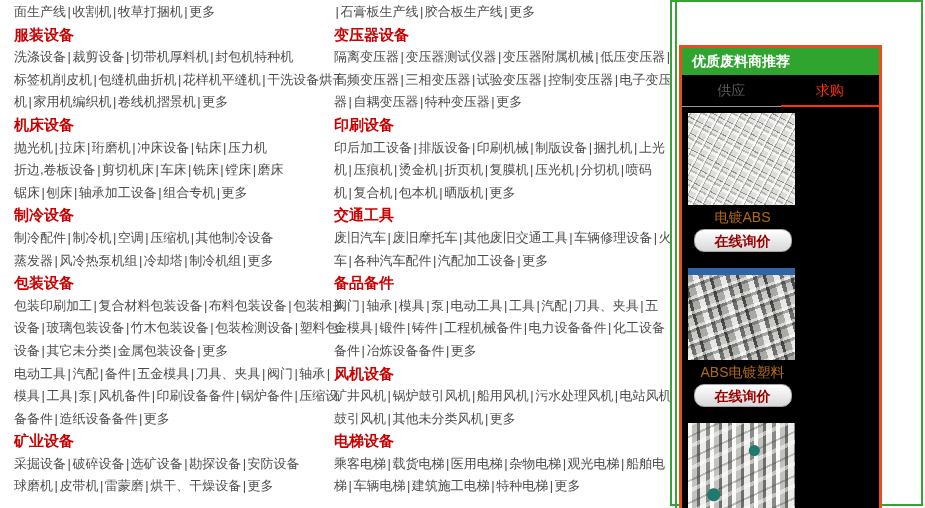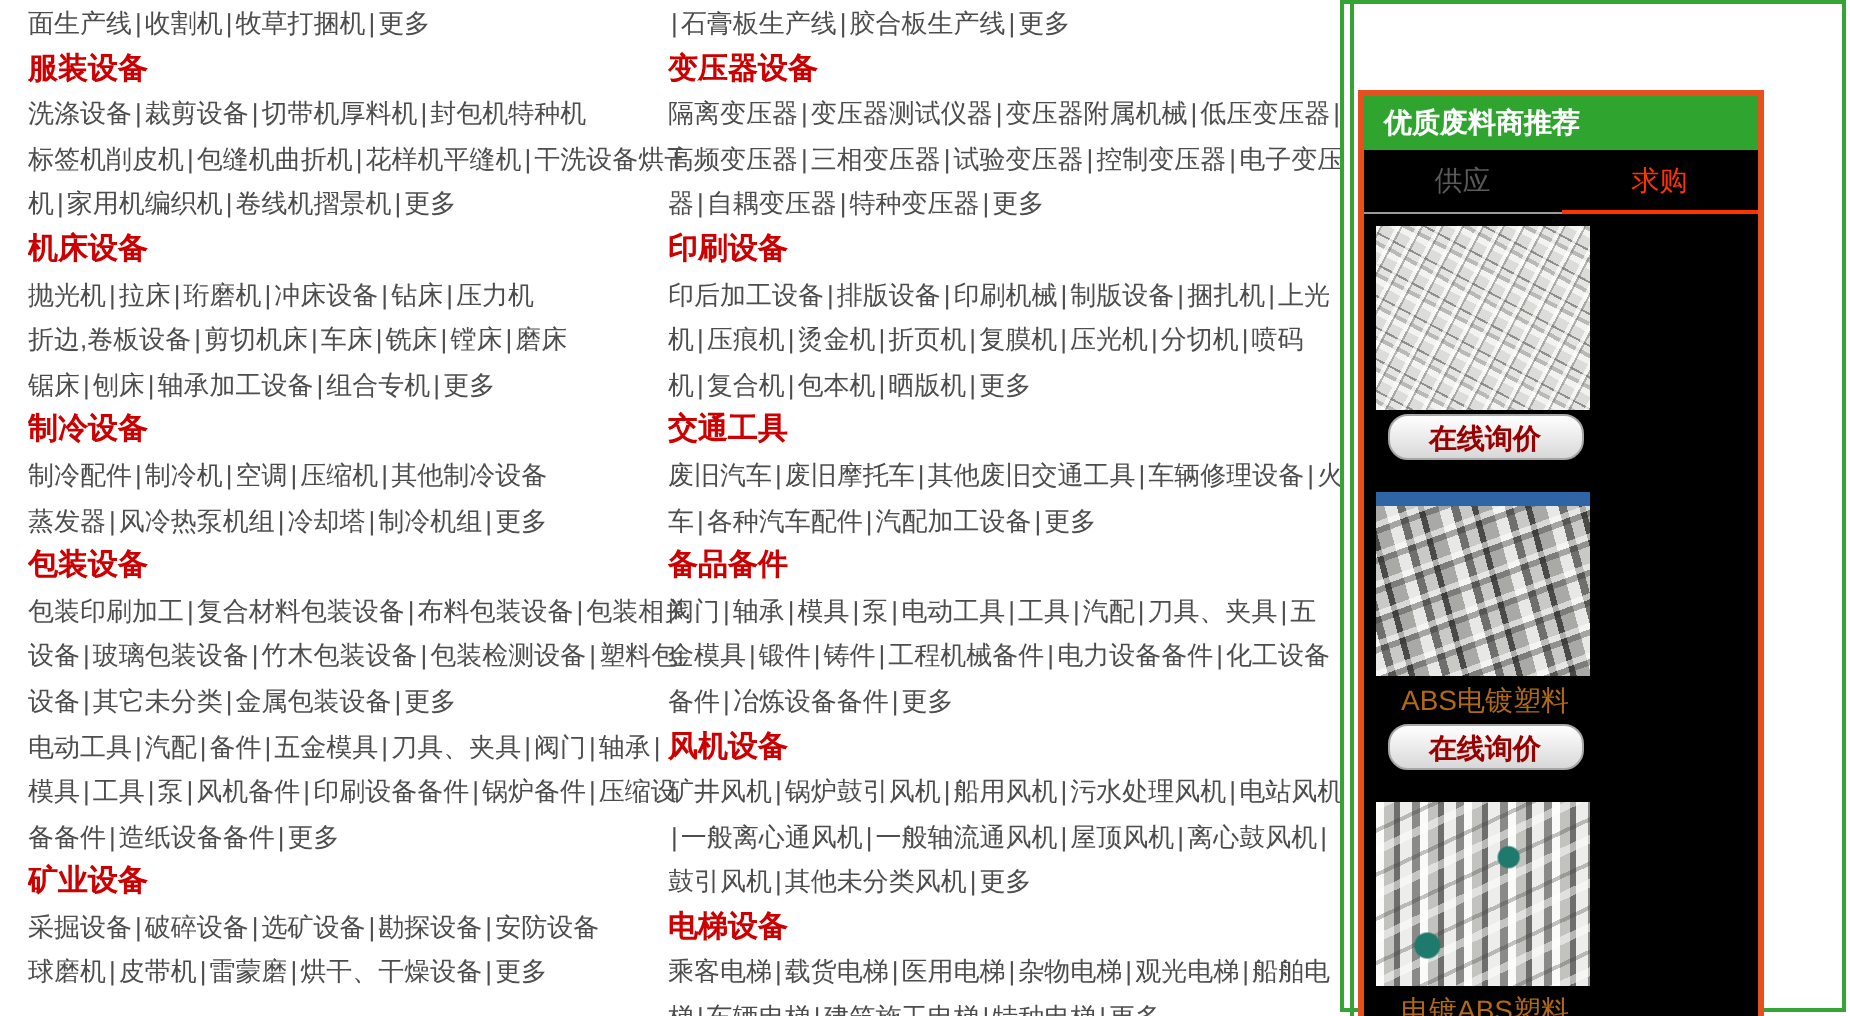--- a/index.html
+++ b/index.html
@@ -122,39 +122,39 @@
     <div class="line"><span class="cat-link">机</span><span class="sep">|</span><span class="cat-link">复合机</span><span class="sep">|</span><span class="cat-link">包本机</span><span class="sep">|</span><span class="cat-link">晒版机</span><span class="sep">|</span><span class="cat-link">更多</span></div>
     <div class="line cat-heading">交通工具</div>
     <div class="line"><span class="cat-link">废旧汽车</span><span class="sep">|</span><span class="cat-link">废旧摩托车</span><span class="sep">|</span><span class="cat-link">其他废旧交通工具</span><span class="sep">|</span><span class="cat-link">车辆修理设备</span><span class="sep">|</span><span class="cat-link">火</span></div>
     <div class="line"><span class="cat-link">车</span><span class="sep">|</span><span class="cat-link">各种汽车配件</span><span class="sep">|</span><span class="cat-link">汽配加工设备</span><span class="sep">|</span><span class="cat-link">更多</span></div>
     <div class="line cat-heading">备品备件</div>
     <div class="line"><span class="cat-link">阀门</span><span class="sep">|</span><span class="cat-link">轴承</span><span class="sep">|</span><span class="cat-link">模具</span><span class="sep">|</span><span class="cat-link">泵</span><span class="sep">|</span><span class="cat-link">电动工具</span><span class="sep">|</span><span class="cat-link">工具</span><span class="sep">|</span><span class="cat-link">汽配</span><span class="sep">|</span><span class="cat-link">刀具、夹具</span><span class="sep">|</span><span class="cat-link">五</span></div>
     <div class="line"><span class="cat-link">金模具</span><span class="sep">|</span><span class="cat-link">锻件</span><span class="sep">|</span><span class="cat-link">铸件</span><span class="sep">|</span><span class="cat-link">工程机械备件</span><span class="sep">|</span><span class="cat-link">电力设备备件</span><span class="sep">|</span><span class="cat-link">化工设备</span></div>
     <div class="line"><span class="cat-link">备件</span><span class="sep">|</span><span class="cat-link">冶炼设备备件</span><span class="sep">|</span><span class="cat-link">更多</span></div>
     <div class="line cat-heading">风机设备</div>
     <div class="line"><span class="cat-link">矿井风机</span><span class="sep">|</span><span class="cat-link">锅炉鼓引风机</span><span class="sep">|</span><span class="cat-link">船用风机</span><span class="sep">|</span><span class="cat-link">污水处理风机</span><span class="sep">|</span><span class="cat-link">电站风机</span></div>
-    <div class="line"><span class="sep">|</span><span class="cat-link">一般离心通风机</span><span class="sep">|</span><span class="cat-link">一般轴流通风机</span><span class="sep">|</span><span class="cat-link">屋顶风机</span><span class="sep">|</span><span class="cat-link">离心鼓风机</span><span class="sep">|</span></div>
     <div class="line"><span class="cat-link">鼓引风机</span><span class="sep">|</span><span class="cat-link">其他未分类风机</span><span class="sep">|</span><span class="cat-link">更多</span></div>
     <div class="line cat-heading">电梯设备</div>
     <div class="line"><span class="cat-link">乘客电梯</span><span class="sep">|</span><span class="cat-link">载货电梯</span><span class="sep">|</span><span class="cat-link">医用电梯</span><span class="sep">|</span><span class="cat-link">杂物电梯</span><span class="sep">|</span><span class="cat-link">观光电梯</span><span class="sep">|</span><span class="cat-link">船舶电</span></div>
     <div class="line"><span class="cat-link">梯</span><span class="sep">|</span><span class="cat-link">车辆电梯</span><span class="sep">|</span><span class="cat-link">建筑施工电梯</span><span class="sep">|</span><span class="cat-link">特种电梯</span><span class="sep">|</span><span class="cat-link">更多</span></div>
   </div>
 
 <div class="green-frame"></div>
 <div class="green-inner-line"></div>
 
 <div class="sidebar">
   <div class="s-header">优质废料商推荐</div>
   <div class="tabs">
     <div class="tab inactive">供应</div>
     <div class="tab active">求购</div>
   </div>
   <div class="cards" id="cards">
       <div class="card">
         <div class="thumb img-silver-shredded-scrap"></div>
+        <div class="card-label">电镀ABS</div>
         <button class="inquiry-btn">在线询价</button>
       </div>
       <div class="card">
         <div class="thumb img-chrome-parts"></div>
         <div class="card-label">ABS电镀塑料</div>
         <button class="inquiry-btn">在线询价</button>
       </div>
       <div class="card">
         <div class="thumb img-chrome-faucets"></div>
         <div class="card-label">电镀ABS塑料</div>

